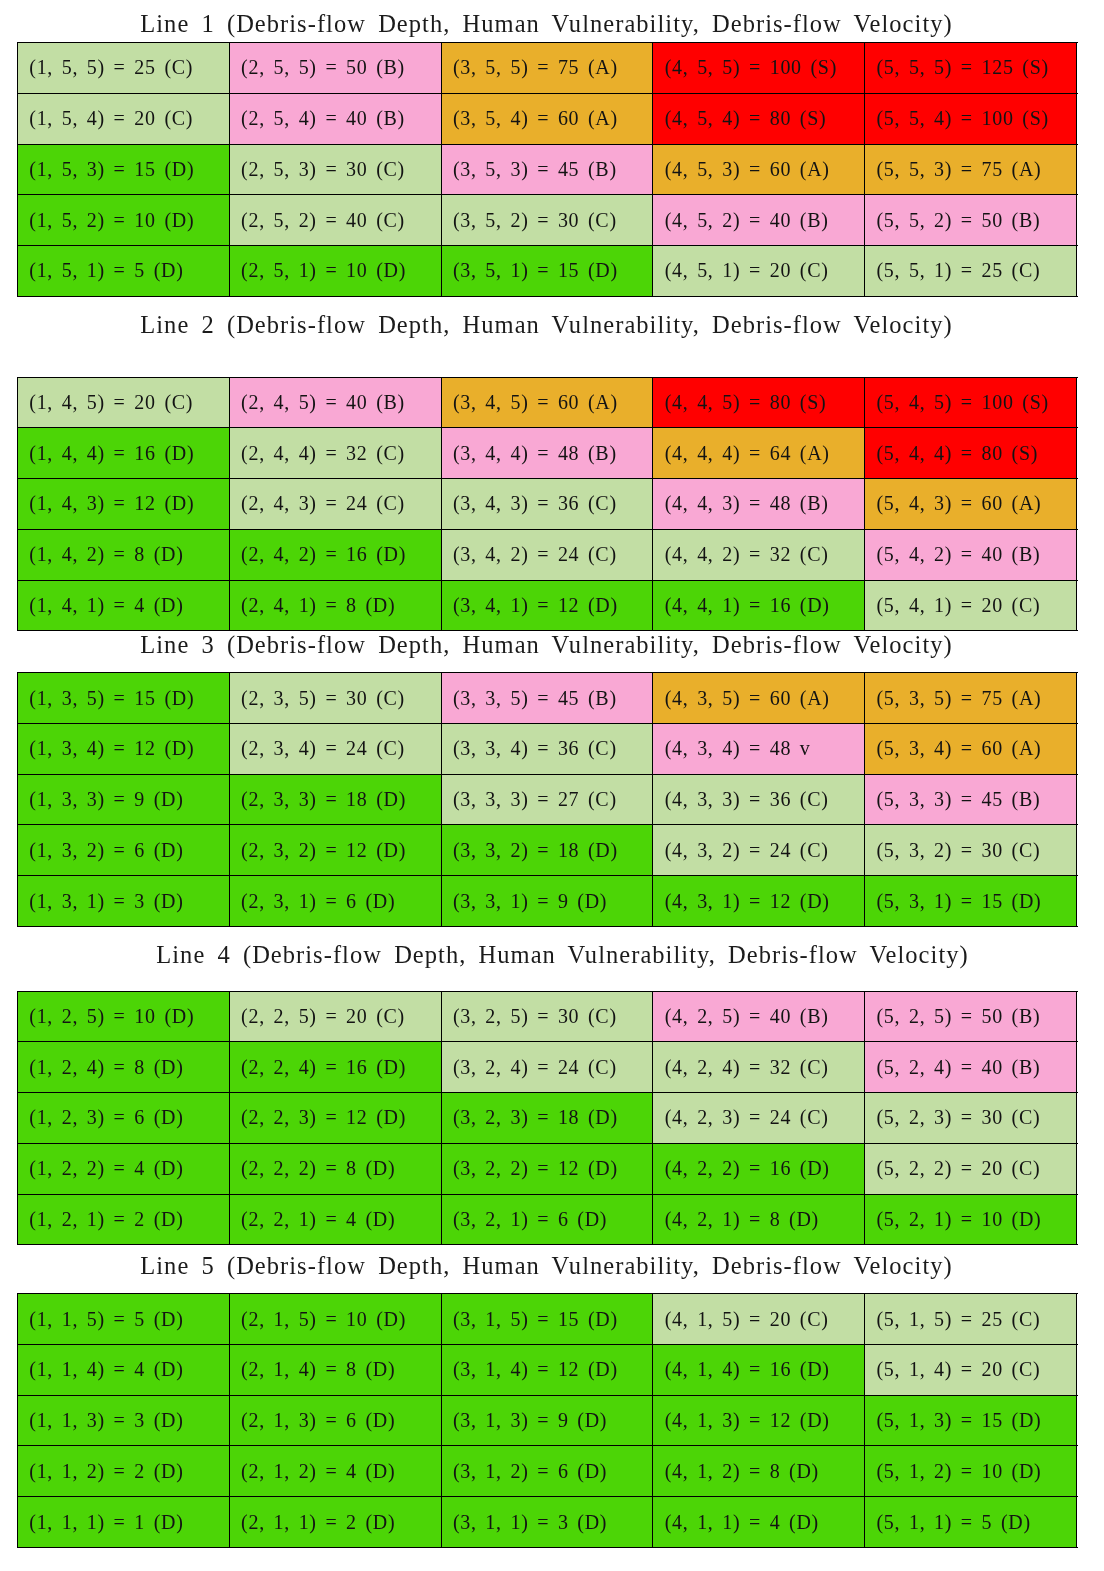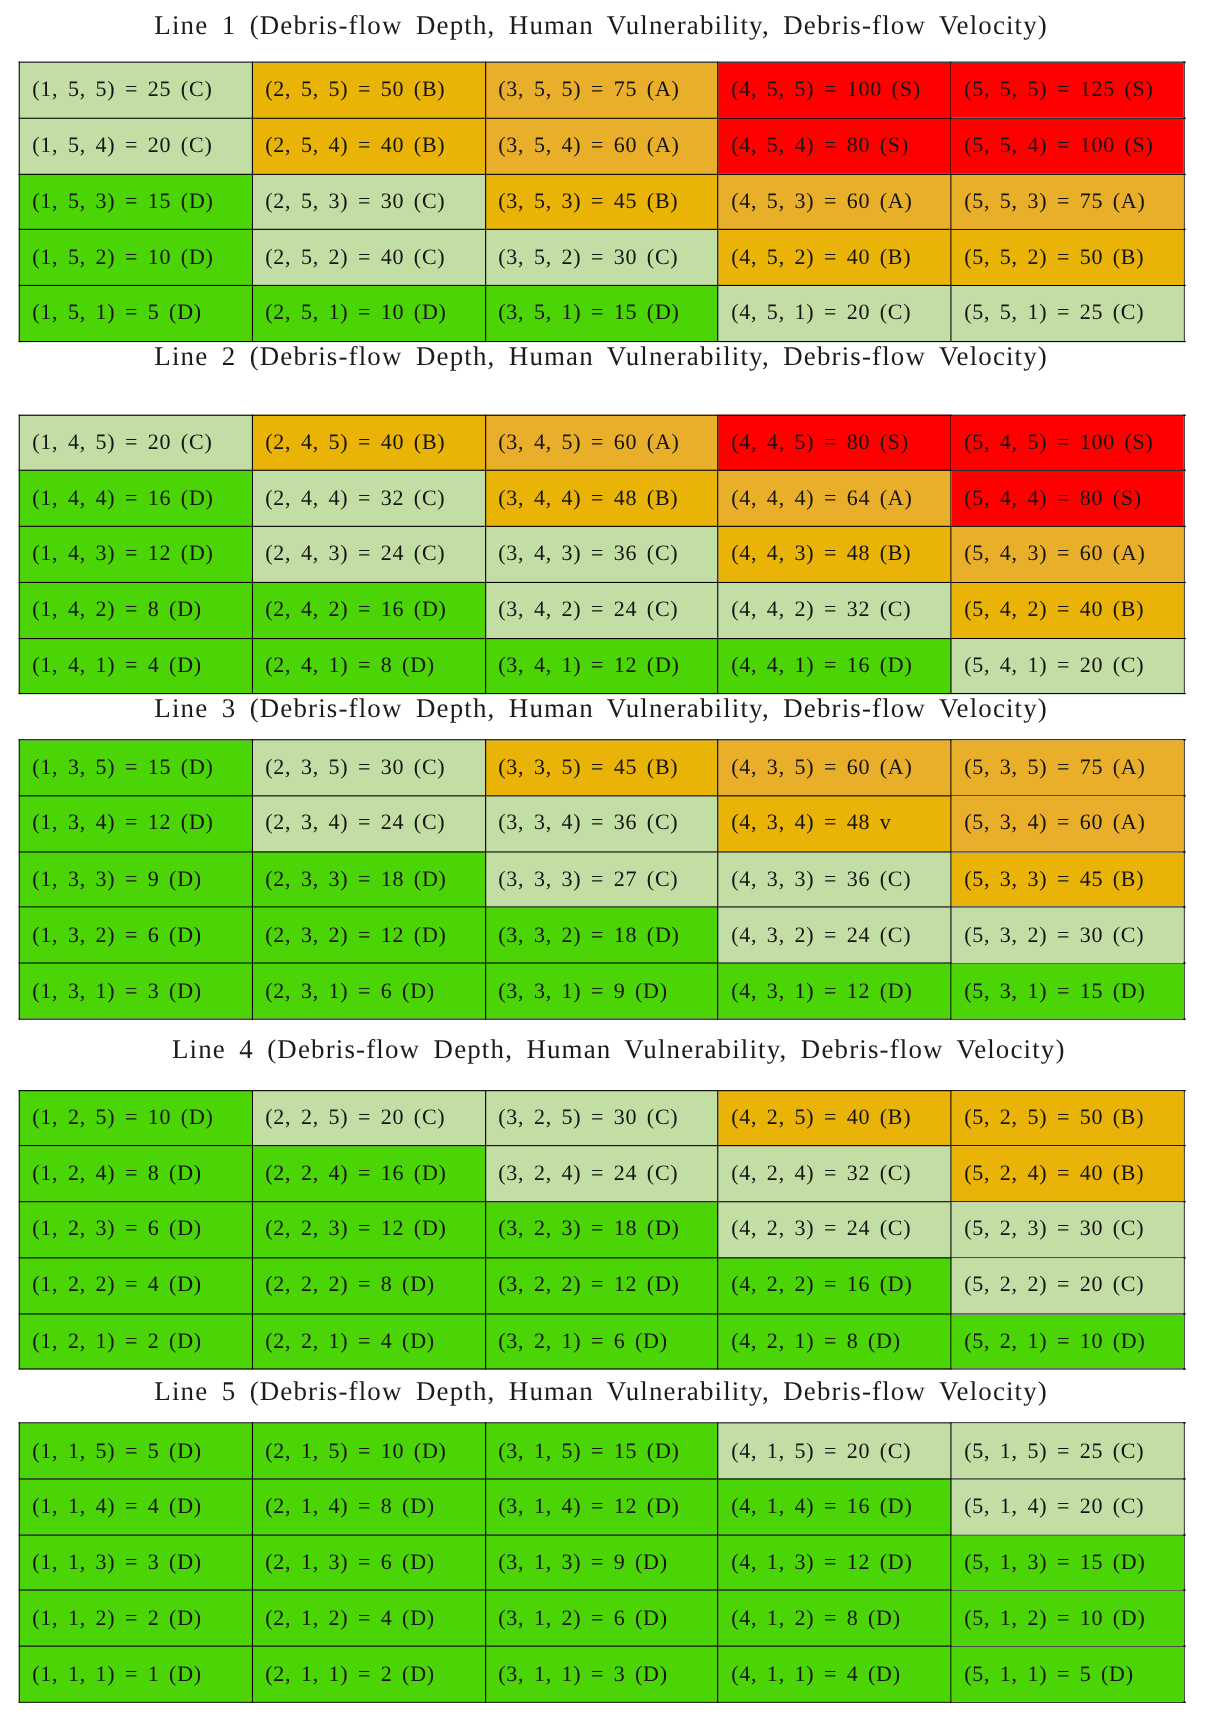--- a/index.html
+++ b/index.html
@@ -58,31 +58,31 @@
     content:"";
     position:absolute;
     right:-2px;
     top:-1px;
     width:2px;
     height:1px;
     background:#000000;
   }
   .g-S { background:#ff0000; }
   .g-A { background:#e9af2b; }
-  .g-B { background:#eab308; }
+  .g-B { background:#f9a8d4; }
   .g-C { background:#c2dea4; }
   .g-D { background:#4cd506; }
 </style>
 </head>
 <body>
 
 <div class="page">
   <section class="block" style="top:0.0px;">
     <div class="block-title" style="top:10.8px;">Line 1 (Debris-flow Depth, Human Vulnerability, Debris-flow Velocity)</div>
-    <table class="matrix" style="top:56px;">
+    <table class="matrix" style="top:42px;">
         <tbody>
       <tr>
         <td class="g-C">(1, 5, 5) = 25 (C)</td>
         <td class="g-B">(2, 5, 5) = 50 (B)</td>
         <td class="g-A">(3, 5, 5) = 75 (A)</td>
         <td class="g-S">(4, 5, 5) = 100 (S)</td>
         <td class="g-S">(5, 5, 5) = 125 (S)</td>
       </tr>
       <tr>
         <td class="g-C">(1, 5, 4) = 20 (C)</td>

